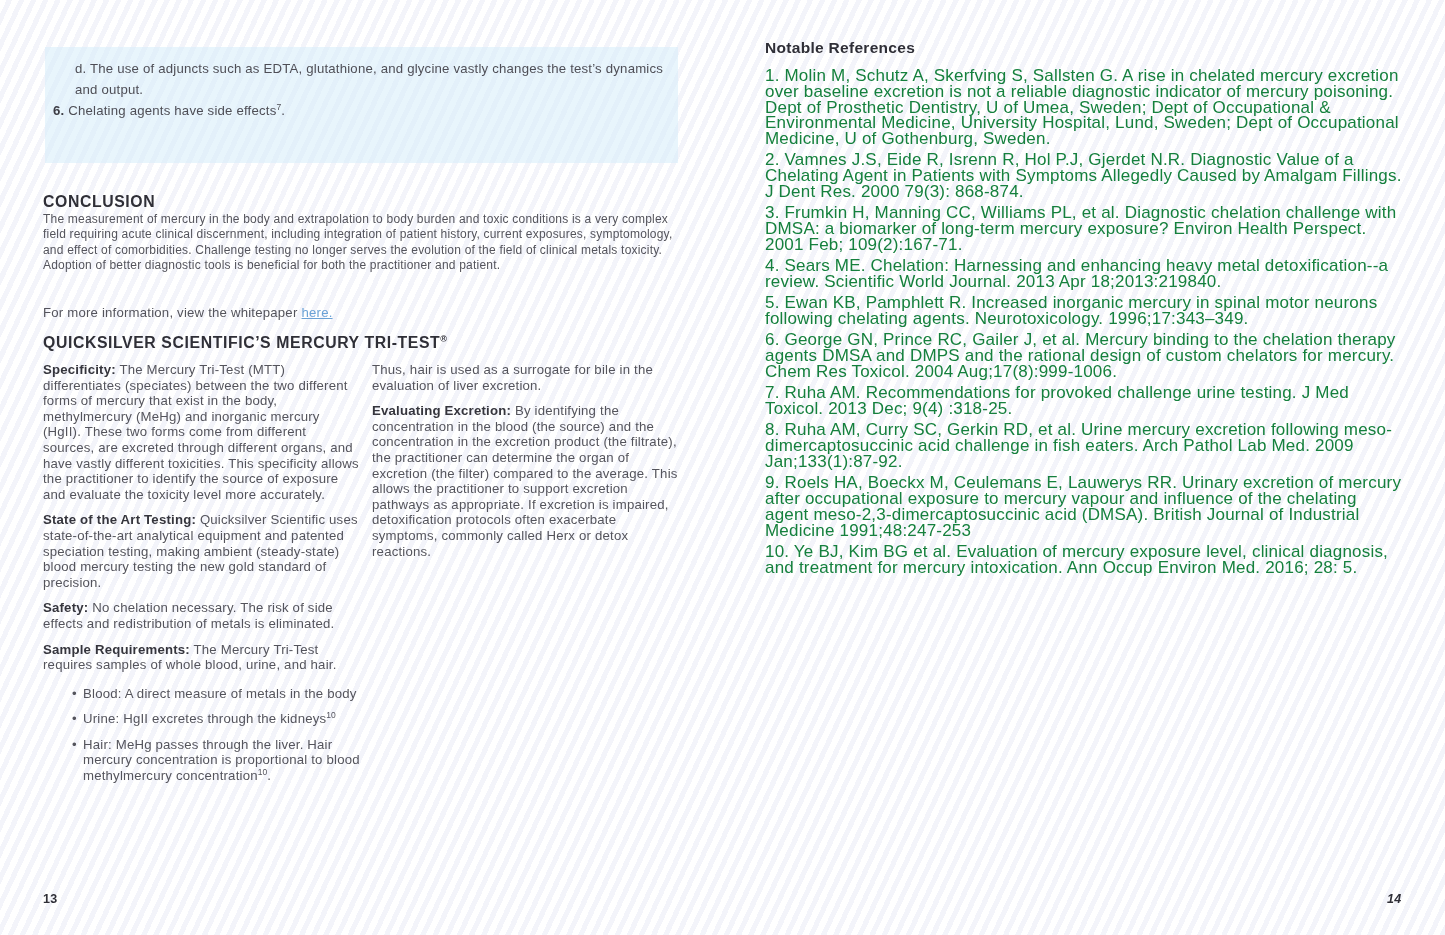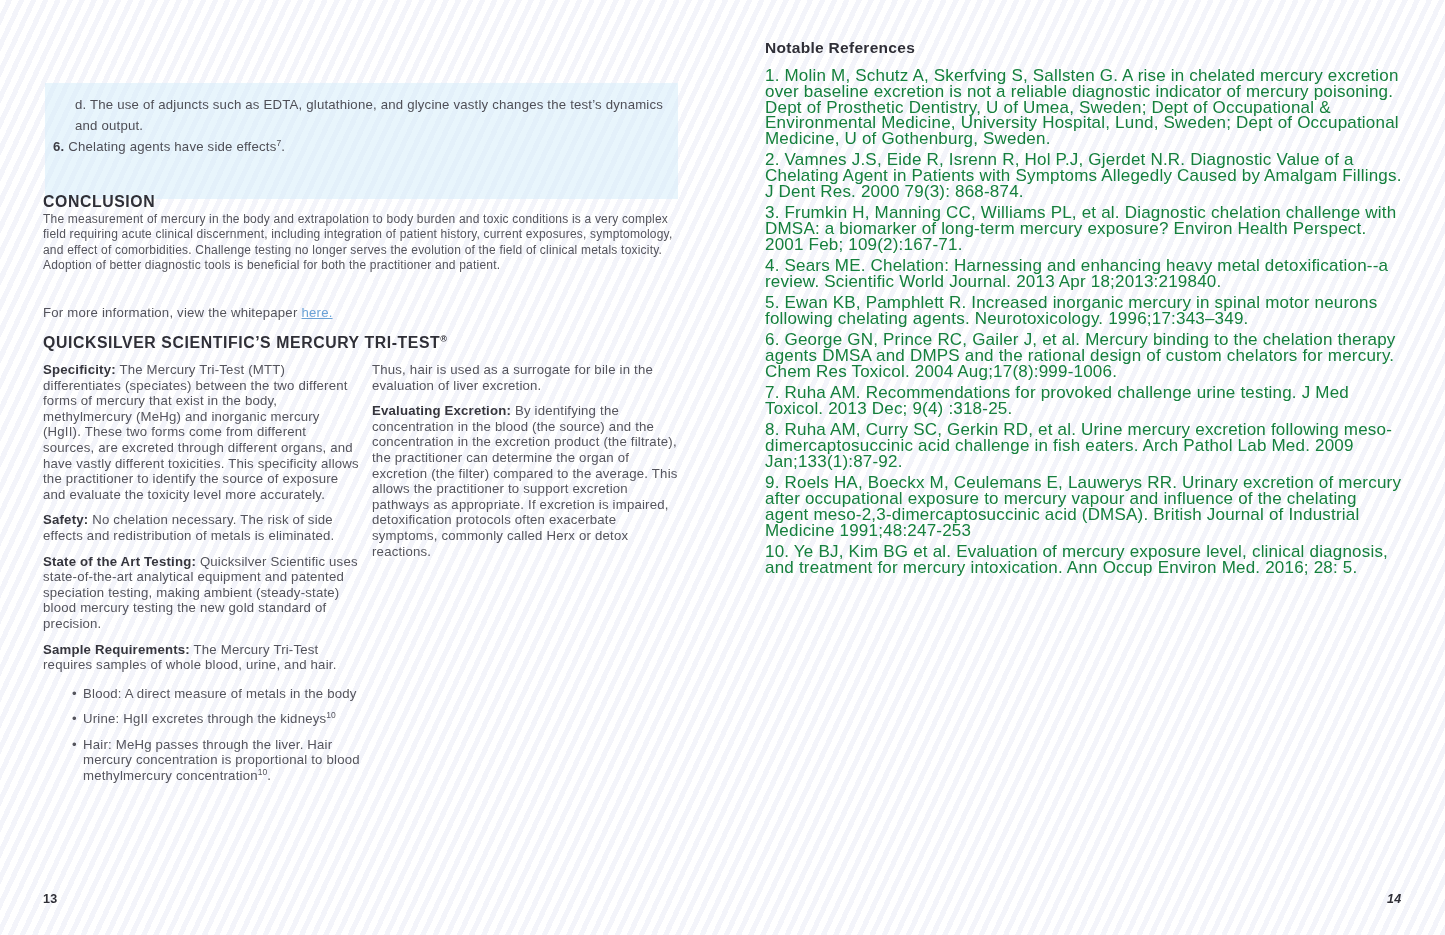--- a/index.html
+++ b/index.html
@@ -11,21 +11,21 @@
     background:repeating-linear-gradient(115deg, #ffffff 0px, #ffffff 6px, #f3f4fa 6px, #f3f4fa 11px);
     color:#54545c;
   }
   .abs { position:absolute; }
 
   
   .callout {
     left:45px; top:47px; width:633px; height:116px;
     background:rgba(214,237,249,0.55);
     padding:12px 10px 8px 8px;
-    font-size:13.2px; line-height:20.8px; letter-spacing:0.2px; color:#4e4e56;margin-top:36px;
+    font-size:13.2px; line-height:20.8px; letter-spacing:0.2px; color:#4e4e56;
   }
   .c-line { white-space:normal; }
   .c-line.indent { margin-left:22px; }
   .c-num { font-weight:bold; color:#3c3c44; }
   .c-num.plain { font-weight:normal; color:#4e4e56; }
   sup.sp { font-size:8.5px; vertical-align:super; line-height:0; letter-spacing:0; }
 
   .h-caps {
     font-size:15.8px; font-weight:bold; color:#2f2f37; letter-spacing:0.6px;
   }
@@ -79,26 +79,26 @@
 <div class="abs h-caps tritest-h">
   <span>QUICKSILVER SCIENTIFIC’S MERCURY TRI-TEST</span><sup class="reg">®</sup>
 </div>
 
 <div class="abs col col-left">
   <p>
     <b>Specificity:</b>
     <span>The Mercury Tri-Test (MTT) differentiates (speciates) between the two different forms of mercury that exist in the body, methylmercury (MeHg) and inorganic mercury (HgII).  These two forms come from different sources, are excreted through different organs, and have vastly different toxicities.  This specificity allows the practitioner to identify the source of exposure and evaluate the toxicity level more accurately.</span>
   </p>
   <p>
+    <b>State of the Art Testing:</b>
+    <span>Quicksilver Scientific uses state-of-the-art analytical equipment and patented speciation testing, making ambient (steady-state) blood mercury testing the new gold standard of precision.</span>
+  </p>
+  <p>
     <b>Safety:</b>
     <span>No chelation necessary. The risk of side effects and redistribution of metals is eliminated.</span>
-  </p>
-  <p>
-    <b>State of the Art Testing:</b>
-    <span>Quicksilver Scientific uses state-of-the-art analytical equipment and patented speciation testing, making ambient (steady-state) blood mercury testing the new gold standard of precision.</span>
   </p>
   <p>
     <b>Sample Requirements:</b>
     <span>The Mercury Tri-Test requires samples of whole blood, urine, and hair.</span>
   </p>
   <ul class="samples">
     <li>
       <span class="blt">•</span>
       <span>Blood: A direct measure of metals in the body</span><sup class="sp"></sup><span></span>
     </li>

